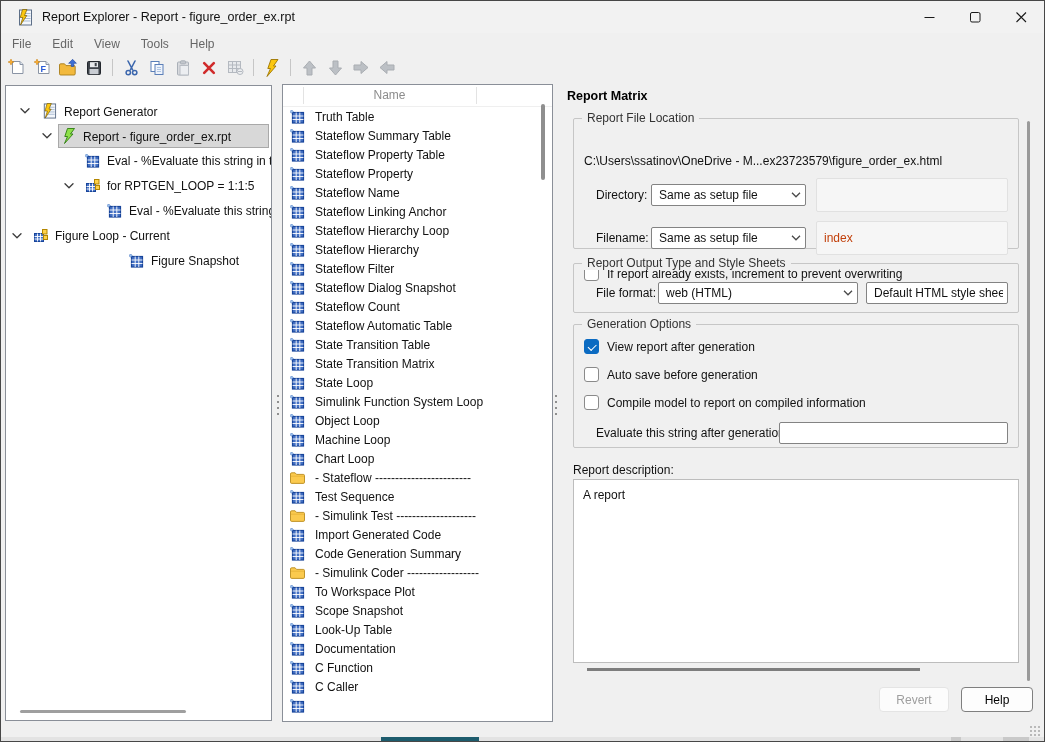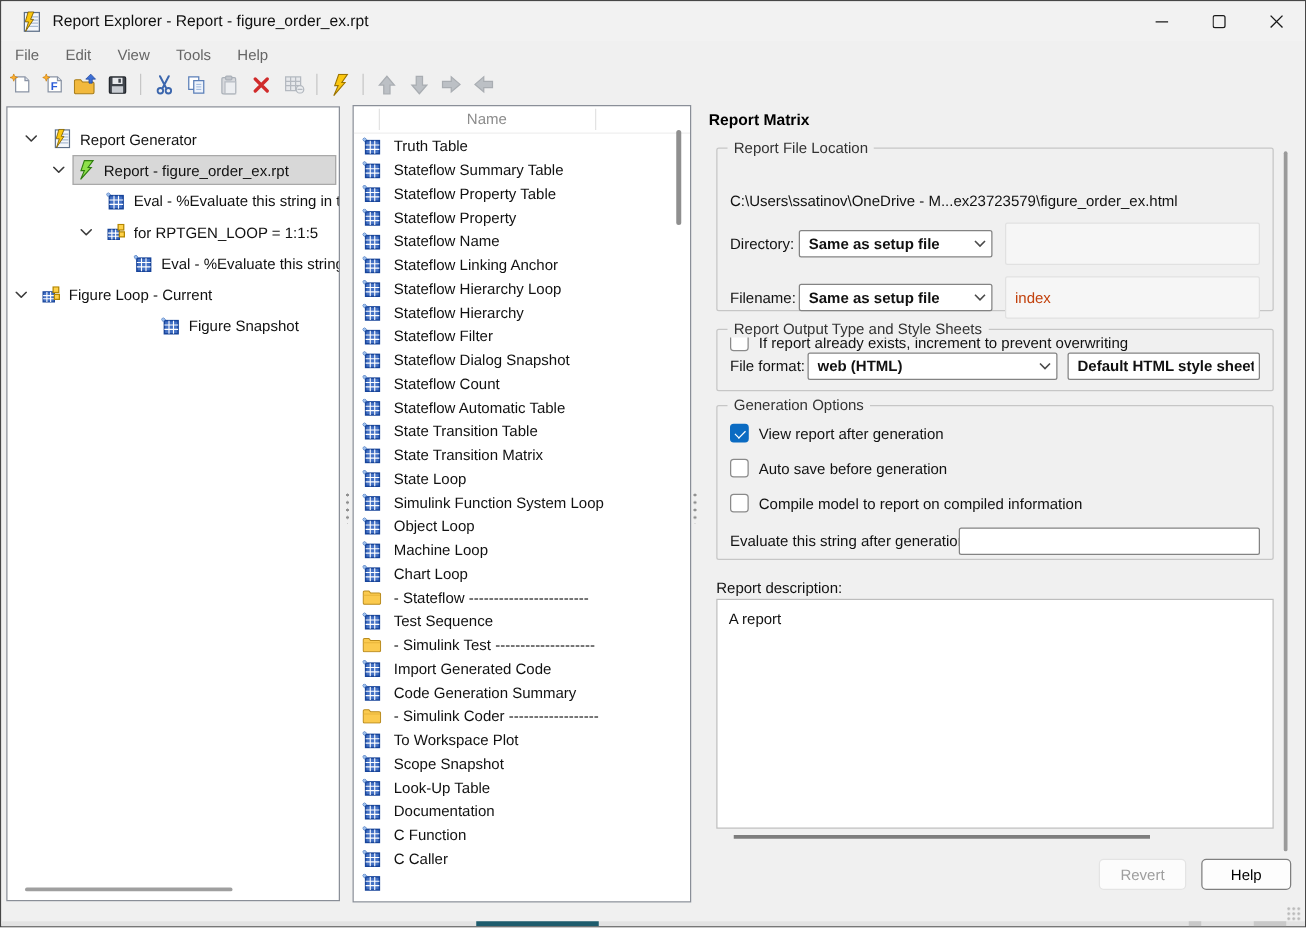--- a/index.html
+++ b/index.html
@@ -49,23 +49,23 @@
   
   .right-panel { position:absolute; left:556px; top:0; width:489px; height:658px; }
   .ro-title { position:absolute; left:10px; top:8px; font-size:12.5px; font-weight:bold; color:#000; }
   .group { position:absolute; left:16px; right:27px; border:1px solid #c6c6c6; border-radius:2px; }
   .group-label { position:absolute; top:-8px; left:8px; background:#f0f0f0; padding:0 5px; color:#333; white-space:nowrap; }
   .g1 { top:37px; height:131px; padding:15px 10px; }
   .g2 { top:182px; height:50px; padding:0 10px; }
   .g3 { top:243px; height:124px; padding:0 10px; }
   .path-text { margin-top:20px; white-space:nowrap; overflow:hidden; }
   .form-row { display:flex; align-items:center; }
-  .flabel { flex-shrink:0; white-space:nowrap; }
+  .flabel { flex-shrink:0; white-space:nowrap;margin-left:12px; }
   .combo { height:22px; background:#fff; border:1px solid #838383; border-radius:2px; display:flex; align-items:center; padding:0 4px 0 7px; white-space:nowrap; overflow:hidden; }
-  .combo .val { flex:1; overflow:hidden;font-weight:bold; }
+  .combo .val { flex:1; overflow:hidden; }
   .dis-field { height:34px; background:#f6f6f6; border:1px solid #e1e1e1; border-radius:2px; color:#c2410c; display:flex; align-items:center; padding:0 7px; }
   .text-field { height:22px; background:#fff; border:1px solid #838383; border-radius:2px; display:flex; align-items:center; padding:0 7px; }
   .cb-row { display:flex; align-items:center; gap:8px; }
   .cb { width:15px; height:15px; border:1px solid #8a8a8a; border-radius:3px; background:#fff; position:relative; flex-shrink:0; }
   .cb.checked { background:#0b6bc2; border-color:#0b6bc2; }
   .cb.checked::after { content:""; position:absolute; left:3px; top:4px; width:7px; height:3.5px;
     border-left:1.6px solid #fff; border-bottom:1.6px solid #fff; transform:rotate(-45deg); }
   .desc-label { position:absolute; left:16px; top:382px; }
   .desc-box { position:absolute; left:16px; right:27px; top:398px; height:184px; background:#fff; border:1px solid #bdbdbd; padding:8px 9px; color:#111; }
   .rp-hscroll { position:absolute; left:30px; top:587px; width:333px; height:3px; background:#7d7d7d; }

